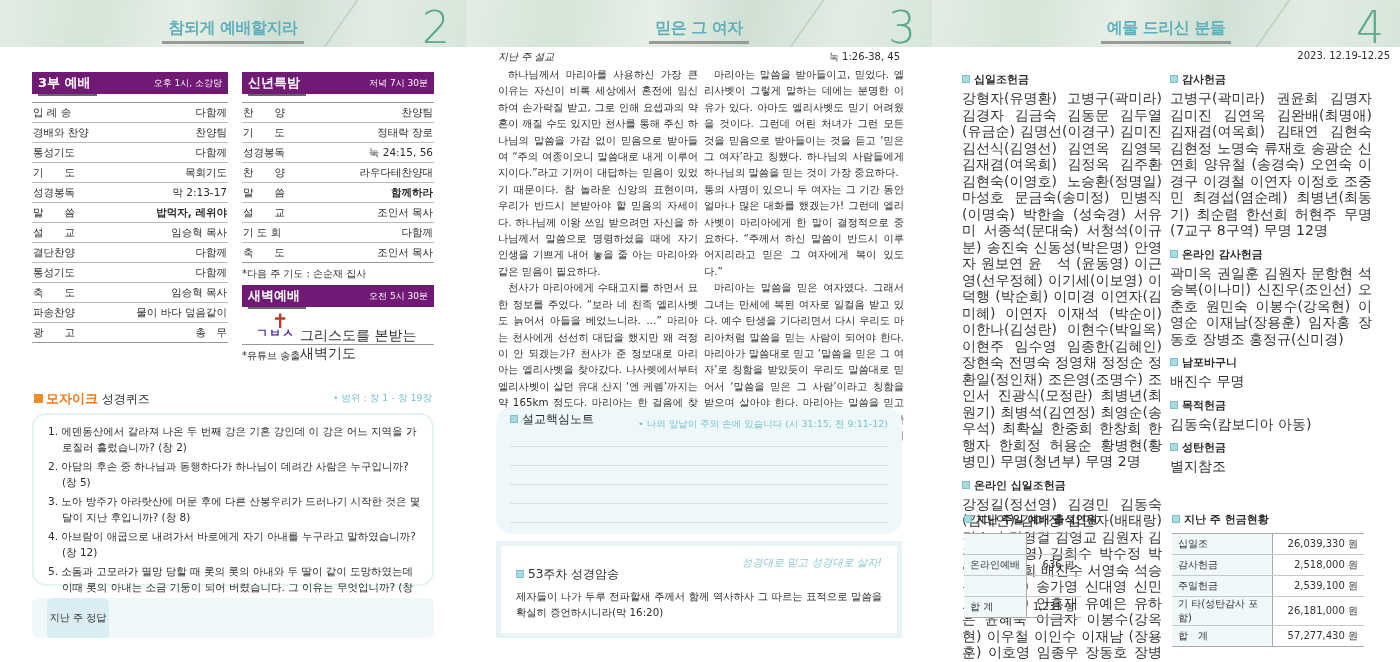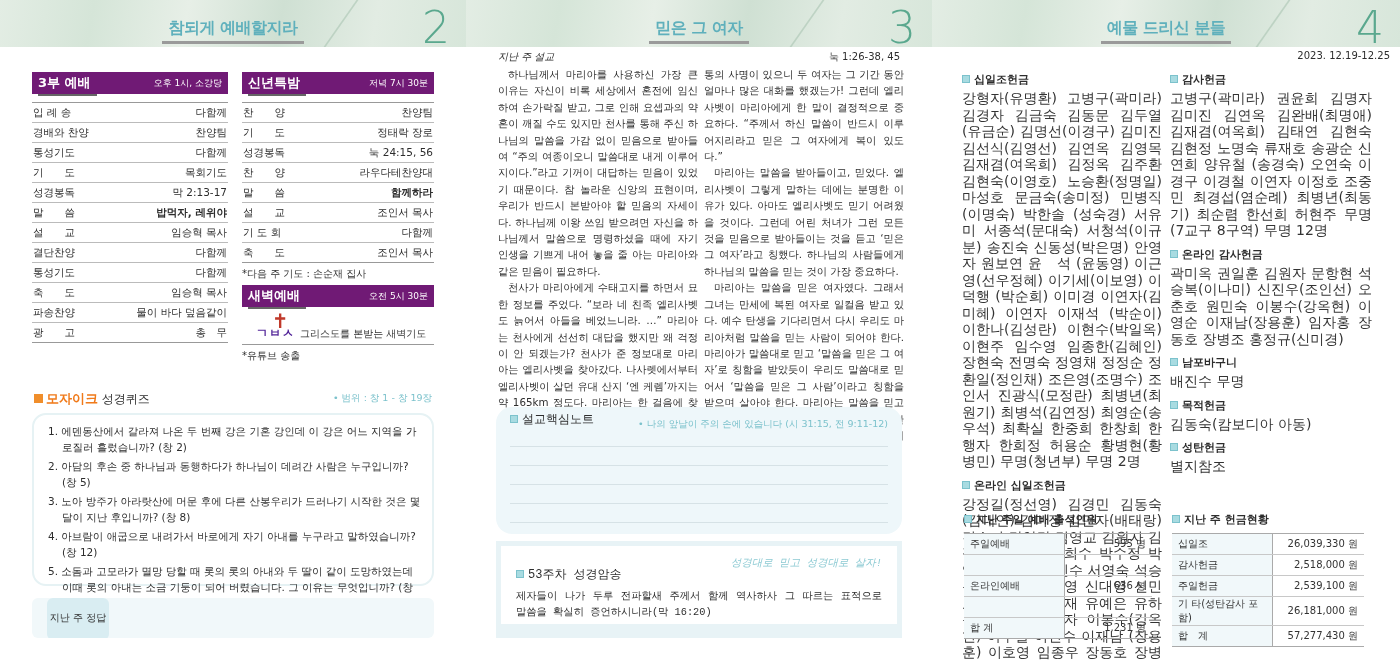--- a/index.html
+++ b/index.html
@@ -45,21 +45,21 @@
   .svc-row {
     display: flex; justify-content: space-between; height: 20px; line-height: 19px;
     border-bottom: 1px solid #bbb; font-size: 10.5px; padding: 0 1px;
   }
   .svc-row .v.bold { font-weight: bold; }
   .svc-rows .svc-row:last-child { border-bottom: 1.5px solid #999; }
   .note { font-size: 10px; margin-top: 4px; }
   .dawn-logo { height: 34px; border-bottom: 1.5px solid #999; position: relative; margin-top: 4px; }
   .dawn-logo .g { position: absolute; left: 14px; top: 14px; font-size: 12px; color: #4c1d95; font-weight: bold; letter-spacing: 1px; }
   .dawn-logo .cross { position: absolute; left: 30px; top: -2px; color: #c0392b; font-size: 20px; font-weight: bold; }
-  .dawn-logo .txt { position: absolute; left: 58px; top: 16px; font-size: 10px; color: #333; }
+  .dawn-logo .txt { position: absolute; left: 58px; top: 16px; font-size: 14px; color: #333; }
   .quiz-head { position: absolute; top: 390px; left: 34px; width: 398px; font-size: 12px; }
   .quiz-head .ic { display: inline-block; width: 9px; height: 9px; background: #f08e2b; margin-right: 3px; }
   .quiz-head .brand { color: #f07a1a; font-weight: bold; font-size: 13px; }
   .quiz-head .range { position: absolute; right: 0; top: 2px; font-size: 9.5px; color: #7cc2cc; }
   .quiz-box {
     position: absolute; top: 413px; left: 32px; width: 402px; height: 173px;
     border: 2px solid #e6f2f4; border-radius: 14px; padding: 8px 10px 0 14px;
   }
   .quiz-item { font-size: 10.5px; line-height: 16px; margin-bottom: 3px; padding-left: 14px; text-indent: -14px; }
   .ans-box {
@@ -84,21 +84,21 @@
     background: #eef7fa; border-radius: 16px; padding: 4px 14px;
   }
   .sq { display: inline-block; width: 8px; height: 8px; border: 1.5px solid #7cc2cc; background: #a8dbe1; margin-right: 4px; vertical-align: 0; }
   .notes .h { font-size: 12px; }
   .notes .v { position: absolute; right: 14px; top: 11px; font-size: 9.5px; color: #7cc2cc; }
   .notes .line { border-bottom: 1px solid #d6e2e6; height: 19px; }
   .memory {
     position: absolute; top: 541px; left: 30px; width: 406px; height: 97px;
     background: #e8f3f6; padding: 5px;
   }
-  .memory .in { background: #fff; height: 78px; position: relative; padding: 16px 15px 0 15px; font-family: Liberation Mono, monospace; }
+  .memory .in { background: #fff; height: 87px; position: relative; padding: 16px 15px 0 15px; }
   .memory .slogan { position: absolute; right: 15px; top: 10px; font-size: 10.5px; color: #8ccad3; font-style: italic; }
   .memory .h { font-size: 12px; margin-top: 4px; }
   .memory .verse { font-size: 10.3px; line-height: 16px; margin-top: 5px; text-align: justify; }
   
   .date { position: absolute; top: 50px; right: 10px; font-size: 10px; }
   .sec { font-size: 11px; font-weight: bold; margin-bottom: 3px; }
   .sec .sq { margin-right: 4px; }
   .names { font-size: 14px; line-height: 16.5px; text-align: justify; margin-bottom: 8px; color: #333; }
   .p4-l { position: absolute; top: 72px; left: 30px; width: 200px; }
   .p4-r { position: absolute; top: 72px; left: 238px; width: 202px; }
@@ -254,22 +254,22 @@
     <div class="banner-title"><span>믿은 그 여자</span></div>
     <div class="banner-num">3</div>
   </div>
   <div class="p3-label">지난 주 설교</div>
   <div class="p3-ref">눅 1:26-38, 45</div>
   <div class="col col-l">
     <p>하나님께서 마리아를 사용하신 가장 큰 이유는 자신이 비록 세상에서 혼전에 임신하여 손가락질 받고, 그로 인해 요셉과의 약혼이 깨질 수도 있지만 천사를 통해 주신 하나님의 말씀을 가감 없이 믿음으로 받아들여 “주의 여종이오니 말씀대로 내게 이루어지이다.”라고 기꺼이 대답하는 믿음이 있었기 때문이다. 참 놀라운 신앙의 표현이며, 우리가 반드시 본받아야 할 믿음의 자세이다. 하나님께 이왕 쓰임 받으려면 자신을 하나님께서 말씀으로 명령하셨을 때에 자기 인생을 기쁘게 내어 놓을 줄 아는 마리아와 같은 믿음이 필요하다.</p>
     <p>천사가 마리아에게 수태고지를 하면서 묘한 정보를 주었다. “보라 네 친족 엘리사벳도 늙어서 아들을 베었느니라. …” 마리아는 천사에게 선선히 대답을 했지만 왜 걱정이 안 되겠는가? 천사가 준 정보대로 마리아는 엘리사벳을 찾아갔다. 나사렛에서부터 엘리사벳이 살던 유대 산지 ‘엔 케렘’까지는 약 165km 정도다. 마리아는 한 걸음에 찾아갔다. 그리고 가브리엘 천사로부터 수태고지를 들은 두 여자가 임신한 몸으로 석 달쯤 함께 있었다. 두 여자, 다 하나님의 말씀을 받아들이기 힘들었을 것이다. 공</p>
   </div>
   <div class="col col-r">
+    <p>마리아는 말씀을 받아들이고, 믿었다. 엘리사벳이 그렇게 말하는 데에는 분명한 이유가 있다. 아마도 엘리사벳도 믿기 어려웠을 것이다. 그런데 어린 처녀가 그런 모든 것을 믿음으로 받아들이는 것을 듣고 ‘믿은 그 여자’라고 칭했다. 하나님의 사람들에게 하나님의 말씀을 믿는 것이 가장 중요하다.</p>
     <p style="text-indent:0">통의 사명이 있으니 두 여자는 그 기간 동안 얼마나 많은 대화를 했겠는가! 그런데 엘리사벳이 마리아에게 한 말이 결정적으로 중요하다. “주께서 하신 말씀이 반드시 이루어지리라고 믿은 그 여자에게 복이 있도다.”</p>
-    <p>마리아는 말씀을 받아들이고, 믿었다. 엘리사벳이 그렇게 말하는 데에는 분명한 이유가 있다. 아마도 엘리사벳도 믿기 어려웠을 것이다. 그런데 어린 처녀가 그런 모든 것을 믿음으로 받아들이는 것을 듣고 ‘믿은 그 여자’라고 칭했다. 하나님의 사람들에게 하나님의 말씀을 믿는 것이 가장 중요하다.</p>
     <p>마리아는 말씀을 믿은 여자였다. 그래서 그녀는 만세에 복된 여자로 일컬음 받고 있다. 예수 탄생을 기다리면서 다시 우리도 마리아처럼 말씀을 믿는 사람이 되어야 한다. 마리아가 말씀대로 믿고 ‘말씀을 믿은 그 여자’로 칭함을 받았듯이 우리도 말씀대로 믿어서 ‘말씀을 믿은 그 사람’이라고 칭함을 받으며 살아야 한다. 마리아는 말씀을 믿고 아기 예수를 낳았다. 우리는 말씀을 믿고 탄생하신 아기 예수를 믿음으로 영접하는 거룩한 믿음의 사람이 되어야 한다.</p>
   </div>
   <div class="notes">
     <div class="h"><span class="sq"></span><span>설교핵심노트</span></div>
     <div class="v">• 나의 앞날이 주의 손에 있습니다 (시 31:15, 전 9:11-12)</div>
     <div class="line"></div>
     <div class="line"></div>
     <div class="line"></div>
     <div class="line"></div>
     <div class="line"></div>
@@ -307,24 +307,20 @@
     <div class="sec"><span class="sq"></span><span>목적헌금</span></div>
     <div class="names">김동숙(캄보디아 아동)</div>
     <div class="sec"><span class="sq"></span><span>성탄헌금</span></div>
     <div class="names">별지참조</div>
   </div>
 
   <div class="tbl-wrap" style="left:32px;">
     <div class="sec"><span class="sq"></span><span>지난 주일 예배 출석인원</span></div>
     <table class="att">
       <tbody>
-          <tr>
-            <td class="k" style="width:100px">주일예배</td>
-            <td class="v" style="width:88px">595 명</td>
-          </tr>
       <tr>
             <td class="k"></td>
             <td class="v"></td>
           </tr>
       <tr>
             <td class="k">온라인예배</td>
             <td class="v">636 명</td>
           </tr>
       <tr>
             <td class="k"></td>

